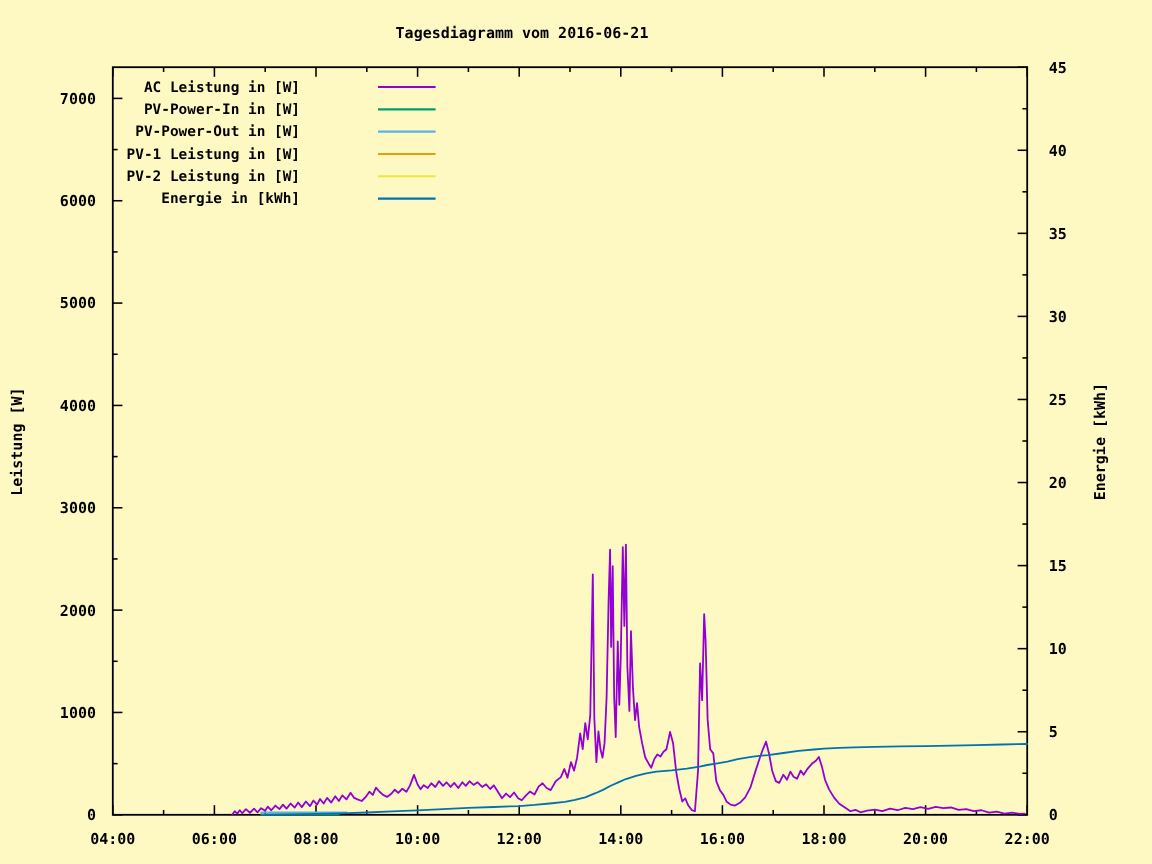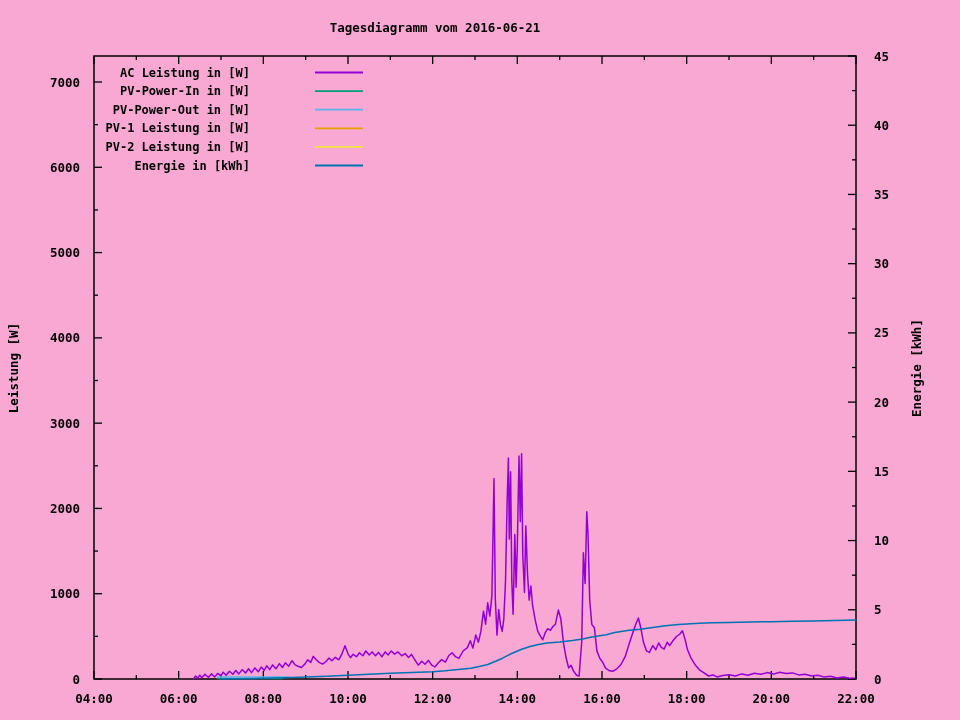--- a/index.html
+++ b/index.html
@@ -1,16 +1,16 @@
 <!DOCTYPE html>
 <html><head>
 <meta charset="utf-8">
 <style>
   html,body{margin:0;padding:0;background:#fff;}
-  #stage{position:relative;width:960px;height:720px;background:#f9a8d4;overflow:hidden;
+  #stage{position:relative;width:960px;height:720px;background:#fef9c3;overflow:hidden;
          font-family:"DejaVu Sans Mono", monospace;}
   svg{position:absolute;left:0;top:0;}
   text{fill:#000;}
   .gp-title{font:bold 12.5px "DejaVu Sans Mono", monospace;}
   .gp-axis-label{font:bold 12.5px "DejaVu Sans Mono", monospace;}
 </style>
 </head>
 <body>
 
 <div id="stage">

